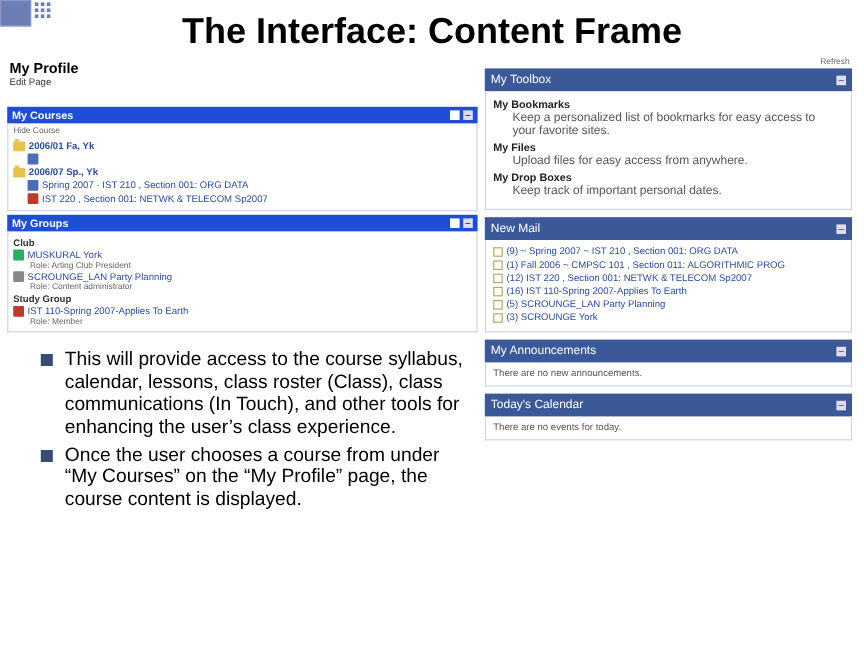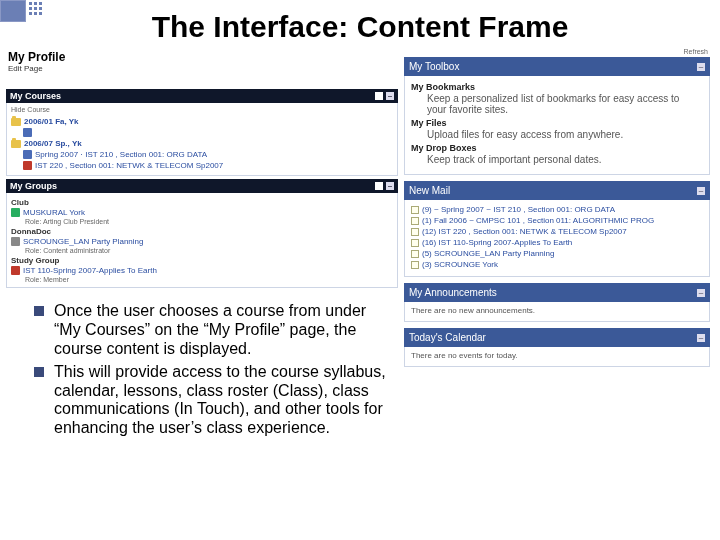--- a/index.html
+++ b/index.html
@@ -8,21 +8,21 @@
   .top-deco { position: absolute; top: 0; left: 0; display: flex; align-items: flex-start; }
   .deco-box { width: 26px; height: 22px; background: #6b7fb5; border: 1px solid #8a98c5; }
   .deco-dots { display: grid; grid-template-columns: repeat(3, 3px); gap: 2px; margin: 2px 0 0 3px; }
   .deco-dots span { width: 3px; height: 3px; background: #6b7fb5; }
   .content { display: flex; gap: 6px; padding: 0 6px; }
   .left-col { width: 392px; }
   .right-col { width: 306px; position: relative; }
   .subtle { font-size: 8px; color: #333; }
   .profile-head { display: flex; justify-content: space-between; align-items: center; margin: 2px 2px 0; }
   .profile-head .t { font-size: 12px; font-weight: bold; }
-  .bar { background: #0f172a; color: #fff; font-size: 9px; font-weight: bold; padding: 2px 4px; display: flex; justify-content: space-between; align-items: center; }
+  .bar { background: #1d4ed8; color: #fff; font-size: 9px; font-weight: bold; padding: 2px 4px; display: flex; justify-content: space-between; align-items: center; }
   .bar-r { display: flex; gap: 3px; align-items: center; }
   .sq { width: 8px; height: 8px; background: #fff; display: inline-block; }
   .minus { width: 8px; height: 8px; background: #dde; display: flex; align-items: center; justify-content: center; color: #334; font-size: 8px; line-height: 1; }
   .panel-body { border: 1px solid #cdd5e5; border-top: none; background: #fff; padding: 3px 4px 4px; font-size: 8px; }
   .mini { color: #666; font-size: 7px; margin-bottom: 3px; }
   .course-line { display: flex; align-items: center; gap: 3px; padding: 1px 0; }
   .ic-folder { width: 10px; height: 8px; background: #e8c24a; border-radius: 1px; position: relative; flex-shrink: 0; }
   .ic-folder::before { content: ""; position: absolute; top: -2px; left: 1px; width: 4px; height: 2px; background: #e8c24a; border-radius: 1px 1px 0 0; }
   .ic-blue { width: 9px; height: 9px; background: #4b6cb7; border-radius: 1px; flex-shrink: 0; }
   .ic-red { width: 9px; height: 9px; background: #c0392b; border-radius: 1px; flex-shrink: 0; }
@@ -114,42 +114,41 @@
           <span class="minus">–</span>
         </span>
     </div>
     <div class="panel-body groups">
       <div class="ghead">Club</div>
       <div class="gitem indent">
           <span class="ic-grn"></span>
           <span>MUSKURAL York</span>
         </div>
       <div class="gsub indent">Role: Arting Club President</div>
-      <div class="ghead">DonnaDoc</div>
       <div class="gitem indent">
           <span class="ic-gry"></span>
           <span>SCROUNGE_LAN Party Planning</span>
         </div>
       <div class="gsub indent">Role: Content administrator</div>
       <div class="ghead">Study Group</div>
       <div class="gitem indent">
           <span class="ic-red"></span>
           <span>IST 110-Spring 2007-Applies To Earth</span>
         </div>
       <div class="gsub indent">Role: Member</div>
     </div>
 
     <div class="bullets">
       <div class="row">
           <span class="mk"></span>
-          <span class="tx">Once the user chooses a course from under “My Courses” on the “My Profile” page, the course content is displayed.</span>
+          <span class="tx">This will provide access to the course syllabus, calendar, lessons, class roster (Class), class communications (In Touch), and other tools for enhancing the user’s class experience.</span>
         </div>
       <div class="row">
           <span class="mk"></span>
-          <span class="tx">This will provide access to the course syllabus, calendar, lessons, class roster (Class), class communications (In Touch), and other tools for enhancing the user’s class experience.</span>
+          <span class="tx">Once the user chooses a course from under “My Courses” on the “My Profile” page, the course content is displayed.</span>
         </div>
     </div>
   </div>
 
   <div class="right-col">
     <div class="right-refresh"><span>Refresh</span></div>
 
     <div class="r-bar">
       <span>My Toolbox</span>
       <span class="minus">–</span>

